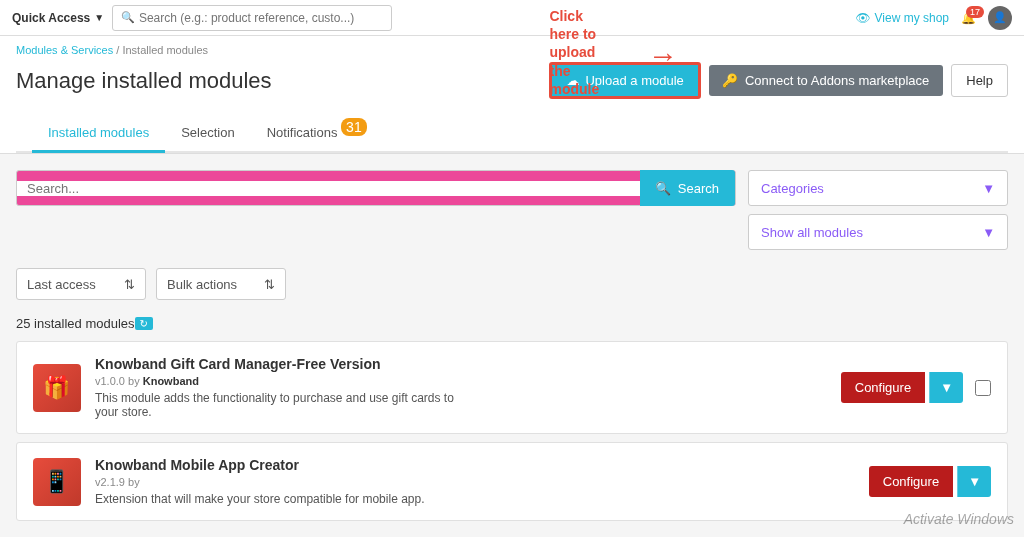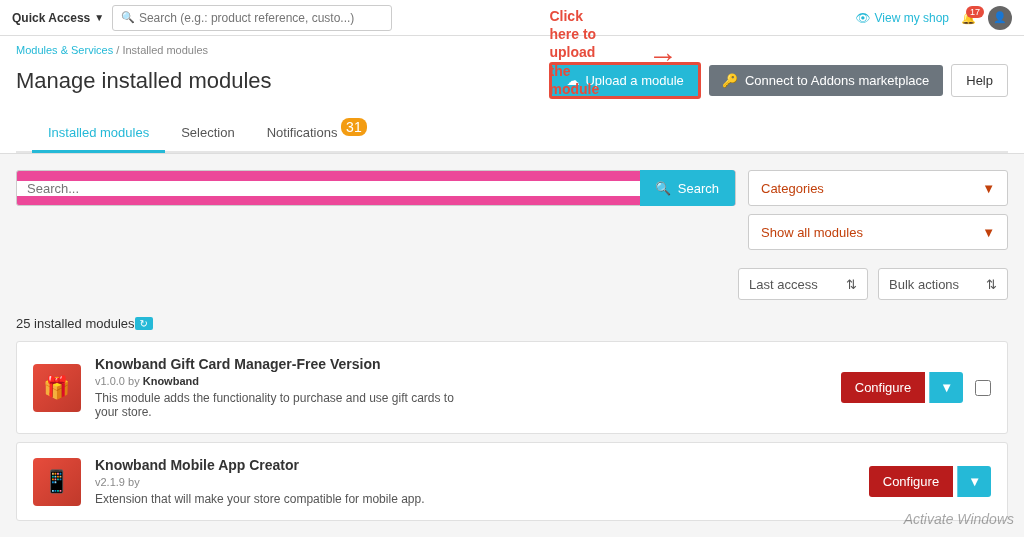--- a/index.html
+++ b/index.html
@@ -99,26 +99,26 @@
     }
     .btn-search {
       background: #25b9d7; color: #fff; border: none;
       padding: 0 16px; height: 36px; border-radius: 0 3px 3px 0;
       cursor: pointer; font-size: 13px; display: flex; align-items: center; gap: 6px;
     }
     .filter-col { display: flex; flex-direction: column; gap: 8px; width: 260px; }
     .filter-select {
       display: flex; align-items: center; justify-content: space-between;
       background: #fff; border: 1px solid #ccc; border-radius: 3px;
-      padding: 0 12px; height: 36px; cursor: pointer; font-size: 13px; color: #c2410c;
+      padding: 0 12px; height: 36px; cursor: pointer; font-size: 13px; color: #8b5cf6;
     }
 
     
     .sort-action-bar {
-      display: flex; justify-content: flex-end; align-items: center;
+      display: flex; justify-content: flex-start; align-items: center;
       gap: 10px; margin-bottom: 10px; padding: 6px 0;
     }
     .sort-select, .bulk-select {
       display: flex; align-items: center; justify-content: space-between;
       background: #fff; border: 1px solid #ccc; border-radius: 3px;
       padding: 0 10px; height: 32px; cursor: pointer; font-size: 13px; color: #555;
       min-width: 130px;
     }
 
     

